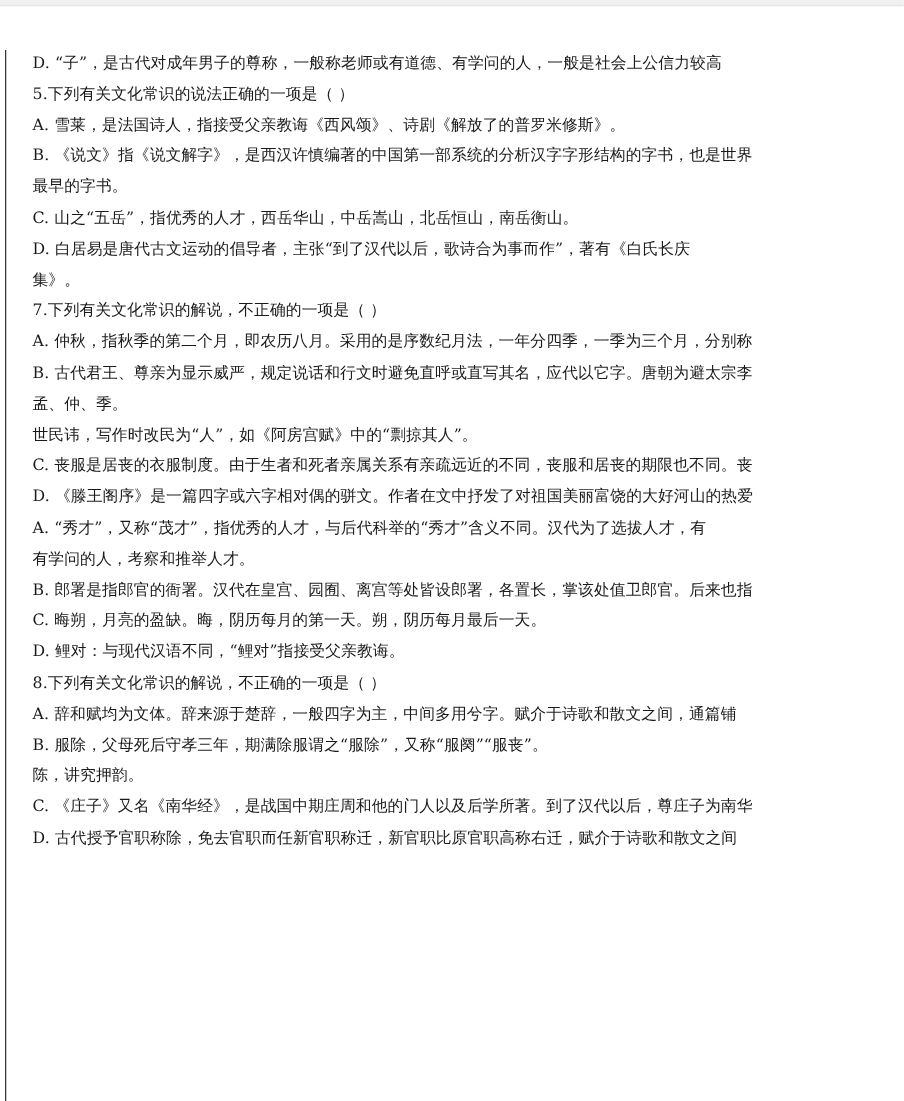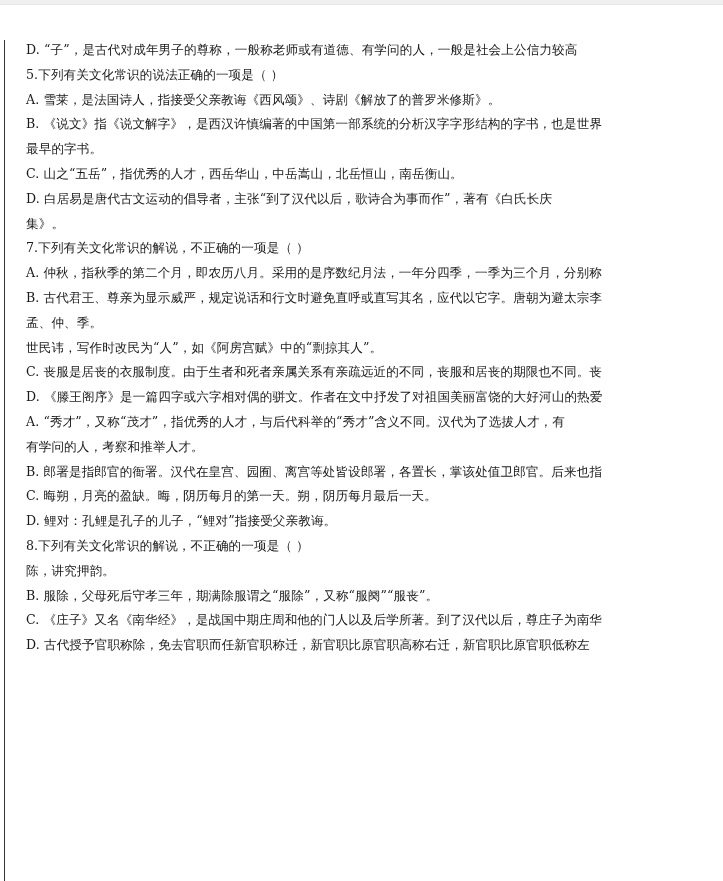--- a/index.html
+++ b/index.html
@@ -65,19 +65,20 @@
     <div class="line">A. 仲秋，指秋季的第二个月，即农历八月。采用的是序数纪月法，一年分四季，一季为三个月，分别称</div>
     <div class="line">B. 古代君王、尊亲为显示威严，规定说话和行文时避免直呼或直写其名，应代以它字。唐朝为避太宗李</div>
     <div class="line">孟、仲、季。</div>
     <div class="line">世民讳，写作时改民为“人”，如《阿房宫赋》中的“剽掠其人”。</div>
     <div class="line">C. 丧服是居丧的衣服制度。由于生者和死者亲属关系有亲疏远近的不同，丧服和居丧的期限也不同。丧</div>
     <div class="line">D. 《滕王阁序》是一篇四字或六字相对偶的骈文。作者在文中抒发了对祖国美丽富饶的大好河山的热爱</div>
     <div class="line">A. “秀才”，又称“茂才”，指优秀的人才，与后代科举的“秀才”含义不同。汉代为了选拔人才，有</div>
     <div class="line">有学问的人，考察和推举人才。</div>
     <div class="line">B. 郎署是指郎官的衙署。汉代在皇宫、园囿、离宫等处皆设郎署，各置长，掌该处值卫郎官。后来也指</div>
     <div class="line">C. 晦朔，月亮的盈缺。晦，阴历每月的第一天。朔，阴历每月最后一天。</div>
-    <div class="line">D. 鲤对：孔鲤是孔子的儿子，“鲤对”指接受父亲教诲。</div>
+    <div class="line">D. 鲤对：与现代汉语不同，“鲤对”指接受父亲教诲。</div>
     <div class="line q-stem">8.下列有关文化常识的解说，不正确的一项是（      ）</div>
+    <div class="line">A. 辞和赋均为文体。辞来源于楚辞，一般四字为主，中间多用兮字。赋介于诗歌和散文之间，通篇铺</div>
+    <div class="line">B. 服除，父母死后守孝三年，期满除服谓之“服除”，又称“服阕”“服丧”。</div>
     <div class="line">陈，讲究押韵。</div>
-    <div class="line">B. 服除，父母死后守孝三年，期满除服谓之“服除”，又称“服阕”“服丧”。</div>
     <div class="line">C. 《庄子》又名《南华经》，是战国中期庄周和他的门人以及后学所著。到了汉代以后，尊庄子为南华</div>
-    <div class="line">D. 古代授予官职称除，免去官职而任新官职称迁，新官职比原官职高称右迁，新官职比原官职低称左</div>
+    <div class="line">D. 古代授予官职称除，免去官职而任新官职称迁，新官职比原官职高称右迁，赋介于诗歌和散文之间</div>
   </div>
 
 </body></html>

